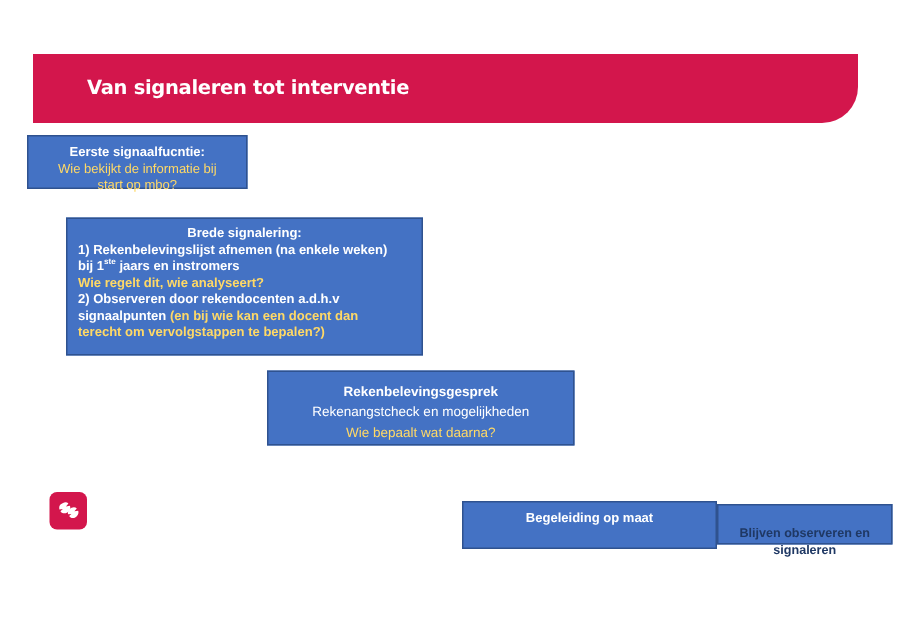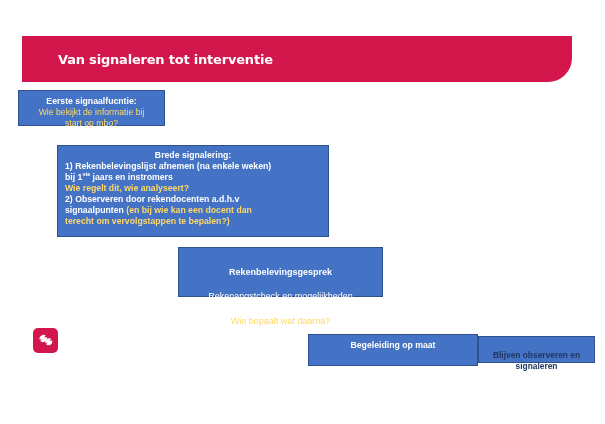--- a/index.html
+++ b/index.html
@@ -71,32 +71,32 @@
   sup { font-size: 0.62em; vertical-align: super; line-height: 0; }
 
   
   #box-eerste-signaalfunctie {
     left: 18px; top: 90px; width: 147px; height: 36px;
     font-size: 8.7px;
     padding-top: 5px;
   }
   
   #box-brede-signalering {
-    left: 57px; top: 145px; width: 272px; height: 92px;
+    left: 44px; top: 145px; width: 238px; height: 92px;
     font-size: 8.7px;
     padding-top: 4px;
   }
   #box-brede-signalering .body { text-align: left; padding-left: 2px; font-weight: bold; }
   
   #box-rekenbelevingsgesprek {
     left: 178px; top: 247px; width: 205px; height: 50px;
     font-size: 9px;
     padding-top: 6px;
   }
-  #box-rekenbelevingsgesprek .flow-line { margin-top: 13px; }
+  #box-rekenbelevingsgesprek .flow-line { margin-top: 2px; }
   
   #box-begeleiding-op-maat {
     left: 308px; top: 306px; width: 170px; height: 32px;
     font-size: 8.7px;
     padding-top: 3px;
     margin-top: 28px;
   }
   #box-begeleiding-op-maat .flow-line { margin-top: 2px; }
   
   #box-blijven-observeren {

